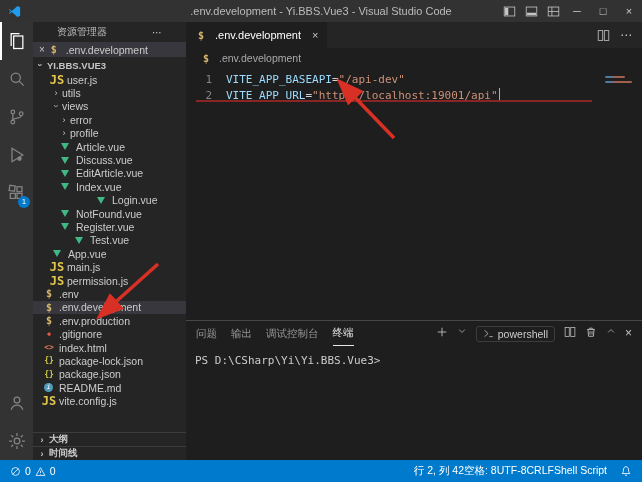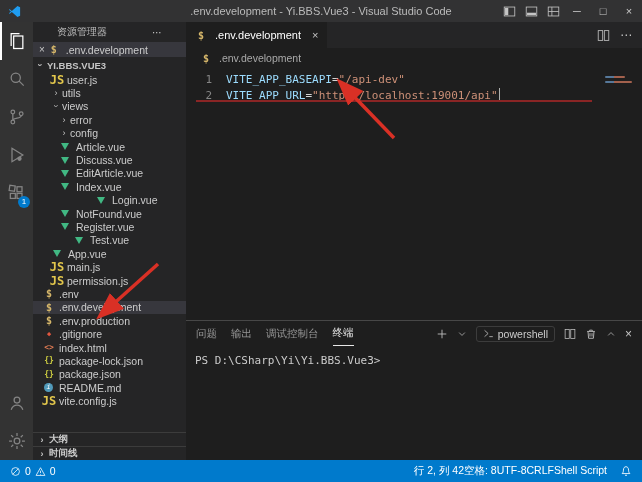--- a/index.html
+++ b/index.html
@@ -65,21 +65,21 @@
   .minimap { position:absolute; top:2px; right:0; width:42px; height:70px; }
   .mm-bar { position:absolute; height:2px; border-radius:1px; }
   .mm-b1 { top:6px; left:5px; width:20px; background:linear-gradient(90deg,#56789a 45%,#a3614d 45%); }
   .mm-b2 { top:11px; left:5px; width:27px; background:linear-gradient(90deg,#56789a 35%,#a3614d 35%); }
 
   
   .panel { height:140px; border-top:1px solid #474747; display:flex; flex-direction:column; background:#1e1e1e; }
   .panel-head { height:25px; display:flex; align-items:center; padding:0 10px; flex:none; }
   .ptab { margin-right:14px; font-size:10.5px; color:#969696; height:100%; display:flex; align-items:center; cursor:default; }
   .ptab.active { color:#e7e7e7; border-bottom:1px solid #e7e7e7; }
-  .panel-actions { margin-left:auto; display:flex; align-items:center; gap:9px; color:#c5c5c5; }
+  .panel-actions { margin-left:auto; display:flex; gap:9px; color:#c5c5c5; }
   .ps-pill { display:flex; align-items:center; gap:4px; font-size:10.5px; color:#cccccc; border:1px solid #3c3c3c; border-radius:3px; padding:1px 6px; }
   .panel-body { flex:1; padding:8px 0 0 9px; font-family:"DejaVu Sans Mono",monospace; font-size:11px; color:#cccccc; }
 
   
   .statusbar { height:22px; background:#007acc; display:flex; align-items:center; color:#ffffff; font-size:10.5px; padding:0 10px; }
   .sb-group { display:flex; align-items:center; gap:4px; }
   .sb-right { margin-left:auto; display:flex; align-items:center; gap:13px; }
   .sitem { white-space:nowrap; }
 
   .annotations { position:absolute; top:0; left:0; pointer-events:none; z-index:50; }
@@ -198,21 +198,21 @@
           <div class="trow" style="padding-left: 18px;">
             <span class="chev open">›</span>
             <span class="tlabel">views</span>
           </div>
           <div class="trow" style="padding-left: 26px;">
             <span class="chev">›</span>
             <span class="tlabel">error</span>
           </div>
           <div class="trow" style="padding-left: 26px;">
             <span class="chev">›</span>
-            <span class="tlabel">config</span>
+            <span class="tlabel">profile</span>
           </div>
           <div class="trow" style="padding-left: 26px;">
             <span class="fi fi-vue"></span>
             <span class="tlabel">Article.vue</span>
           </div>
           <div class="trow" style="padding-left: 26px;">
             <span class="fi fi-vue"></span>
             <span class="tlabel">Discuss.vue</span>
           </div>
           <div class="trow" style="padding-left: 26px;">

